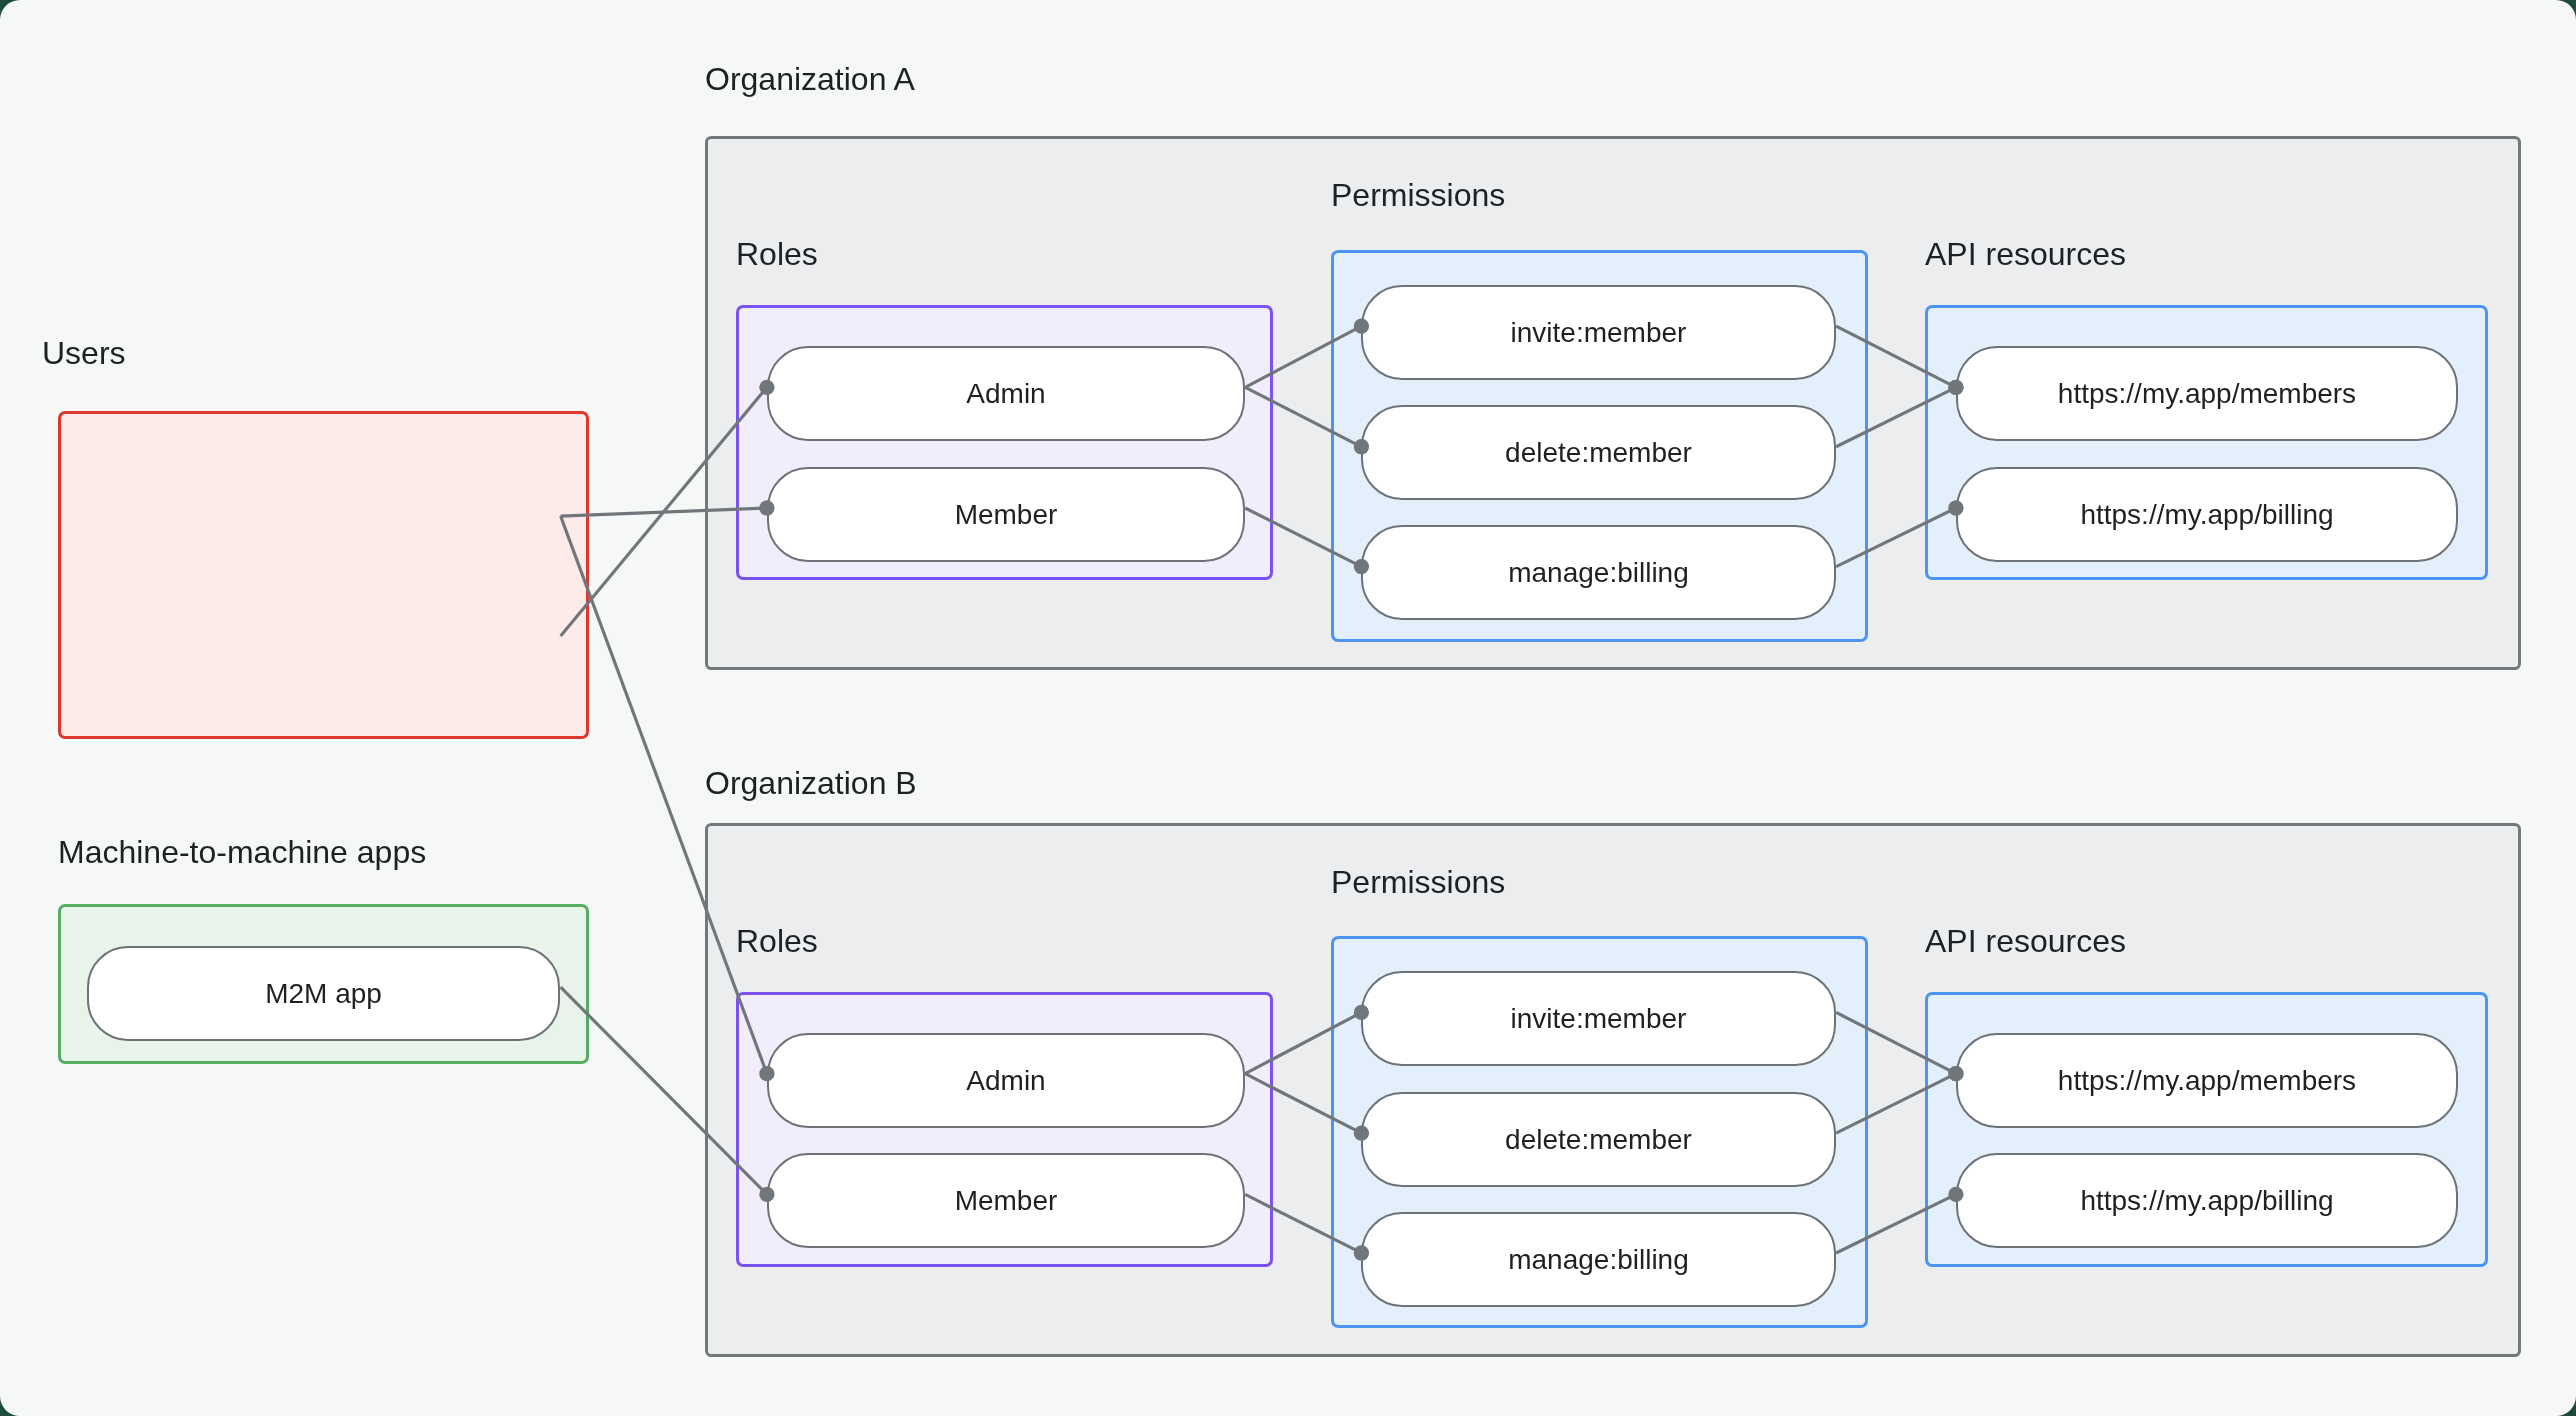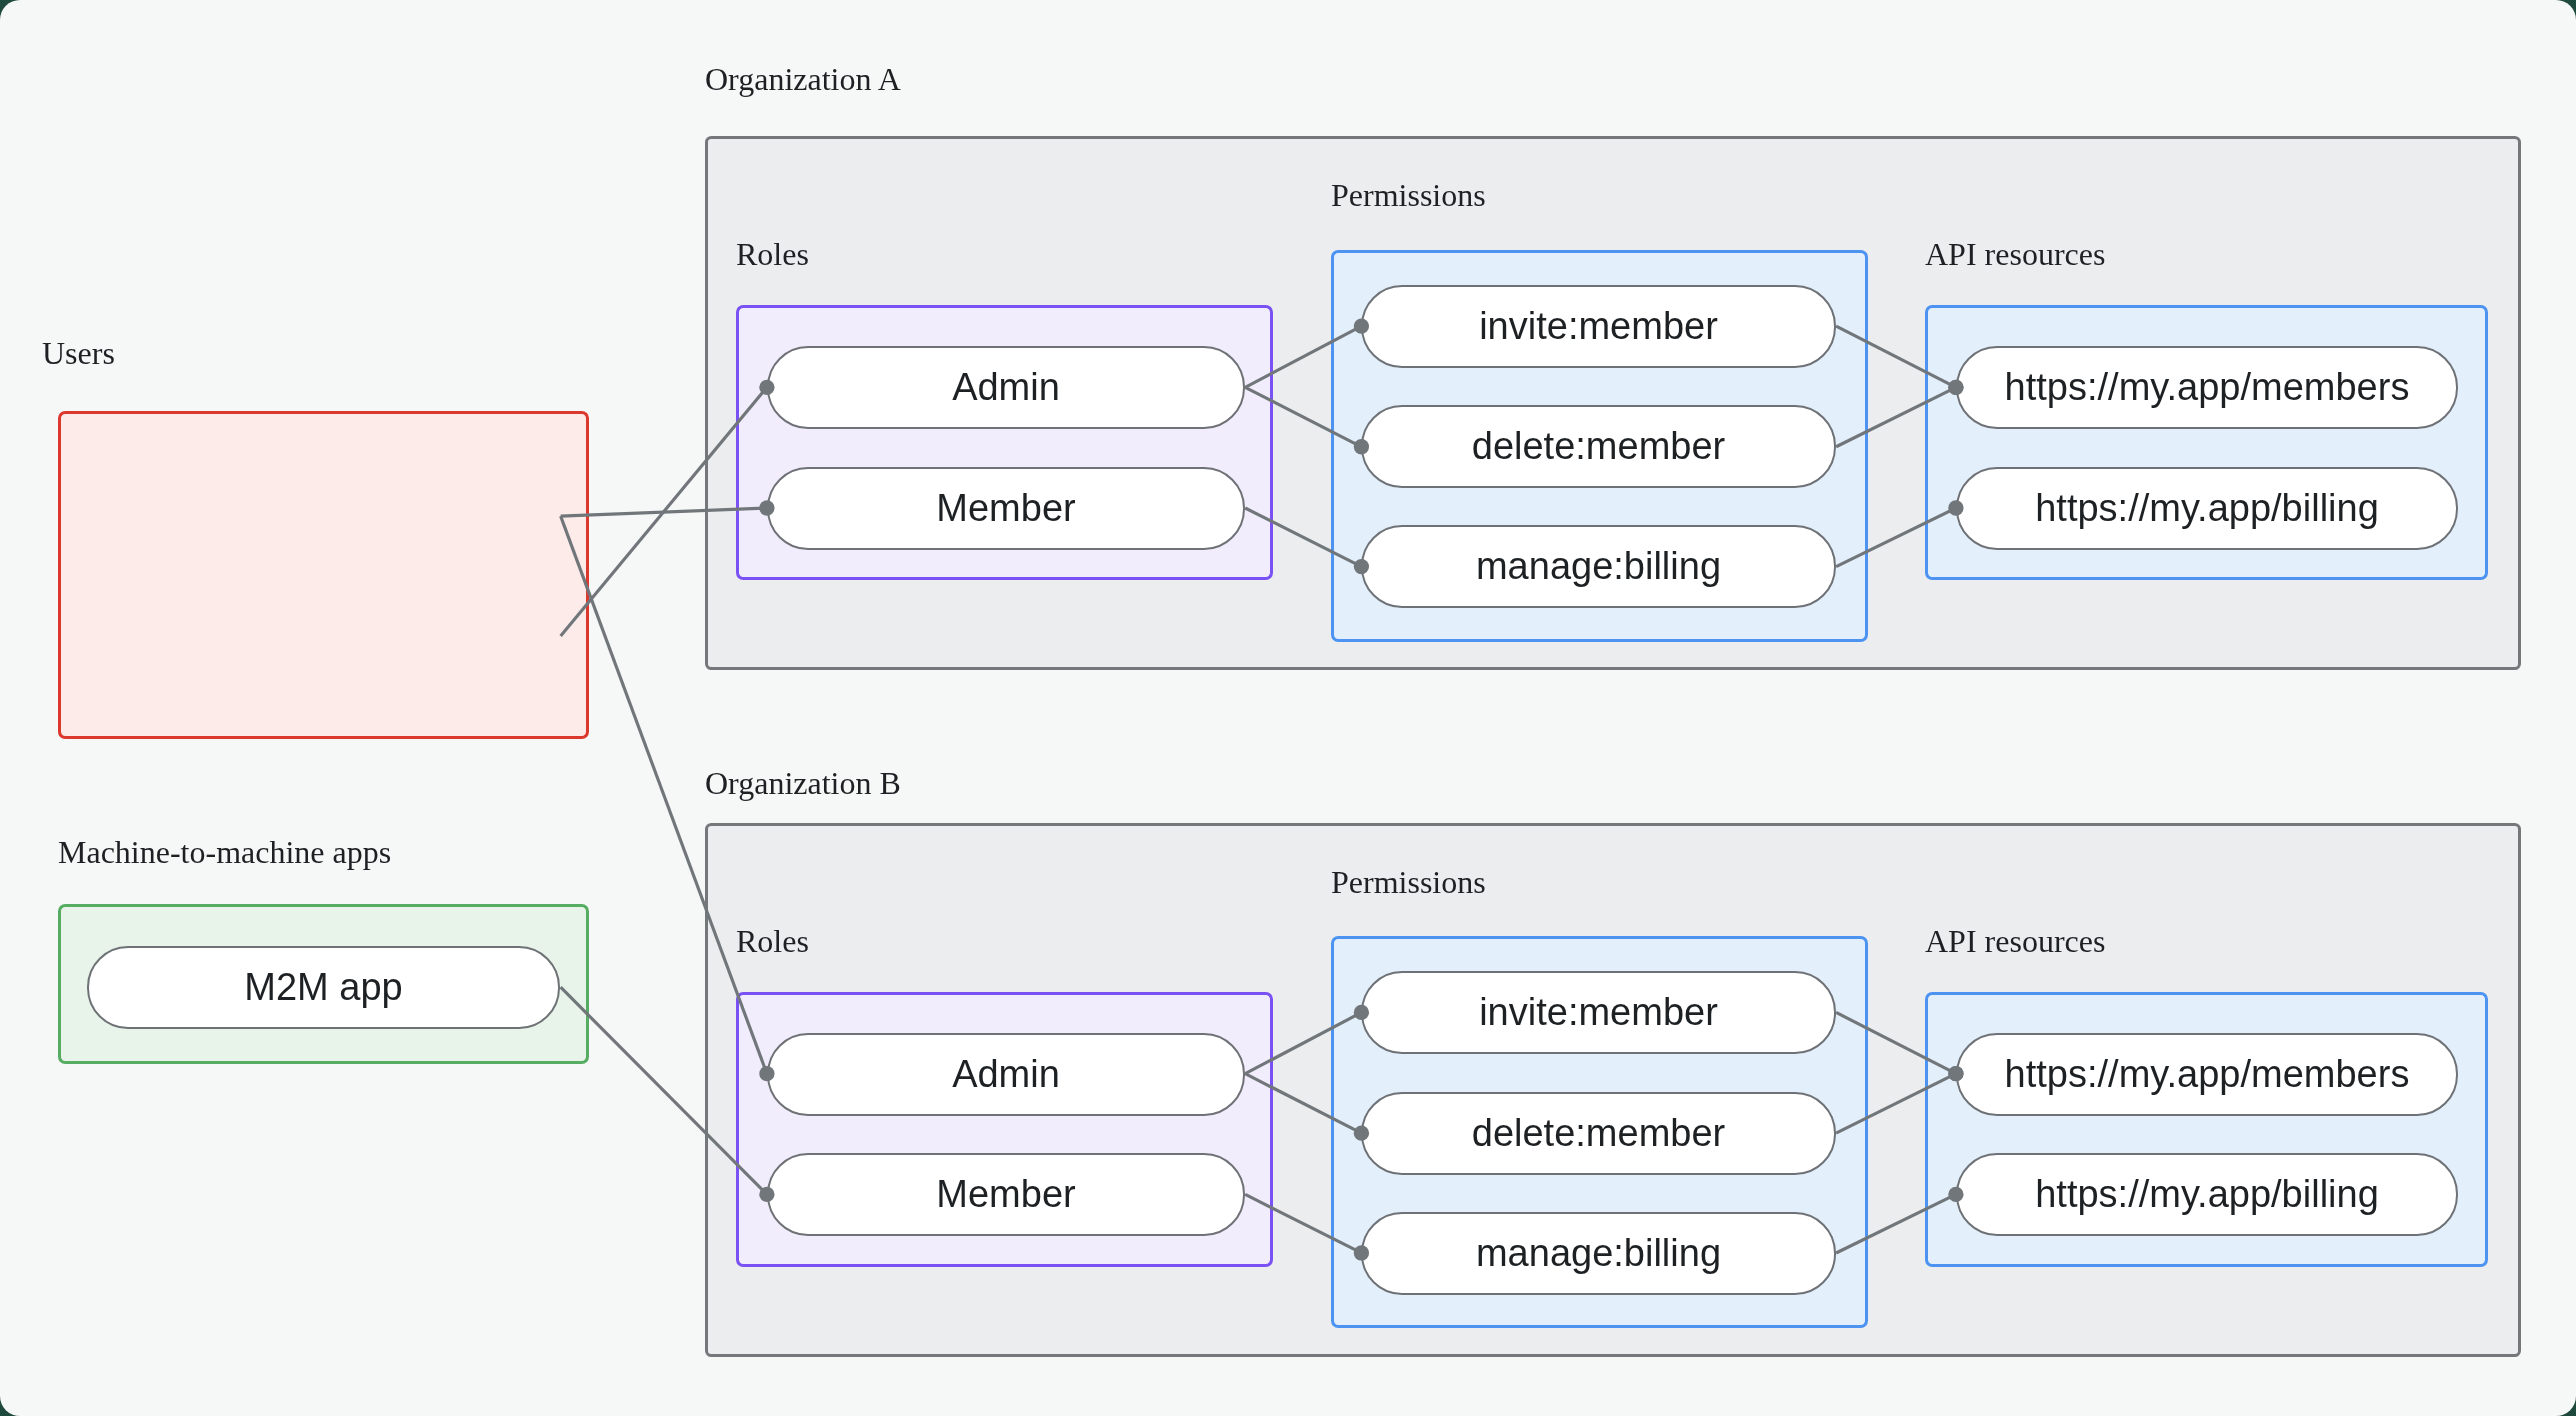--- a/index.html
+++ b/index.html
@@ -1,27 +1,27 @@
 <!DOCTYPE html>
 <html style="font-size:14.4px"><head>
 <meta charset="utf-8">
 <style>
   html,body{margin:0;padding:0;}
   body{background:#1d4a3c;font-family:"Liberation Sans","DejaVu Sans",sans-serif;}
   .stage{position:relative;width:2576px;height:1416px;background:#f6f7f7;border-radius:20px;overflow:hidden;}
-  .label{position:absolute;font-size:32px;line-height:1.15;color:#1e2124;white-space:nowrap;font-family:Liberation Serif, serif;}
+  .label{position:absolute;font-size:32px;line-height:1.15;color:#1e2124;white-space:nowrap;}
   .group{position:absolute;border-radius:7.2px;box-sizing:border-box;}
   .group.red{background:#fcebe9;border:3.6px solid #dd382e;}
   .group.green{background:#e8f4e9;border:3.6px solid #56ac62;}
   .group.purple{background:#f2edfc;border:3.6px solid #7a52f4;}
   .group.blue{background:#e4effc;border:3.6px solid #4d94f2;}
   .org{position:absolute;background:#ebedee;border:3.6px solid #74787b;border-radius:6.3px;box-sizing:border-box;}
-  .pill{position:absolute;height:83px;background:#ffffff;border:2.7px solid #6e7276;border-radius:41px;
+  .pill{position:absolute;height:95px;background:#ffffff;border:2.7px solid #6e7276;border-radius:41px;
         box-sizing:border-box;display:flex;align-items:center;justify-content:center;
-        font-size:38px;color:#1e2124;white-space:nowrap;}
+        font-size:28px;color:#1e2124;white-space:nowrap;}
   .edges{position:absolute;left:0;top:0;pointer-events:none;}
 </style>
 </head>
 <body>
 
 <div class="stage">
 
   <div class="label" style="left:42px;top:335px">Users</div>
   <div class="group red" style="left:58px;top:411px;width:531px;height:328px"></div>
 

